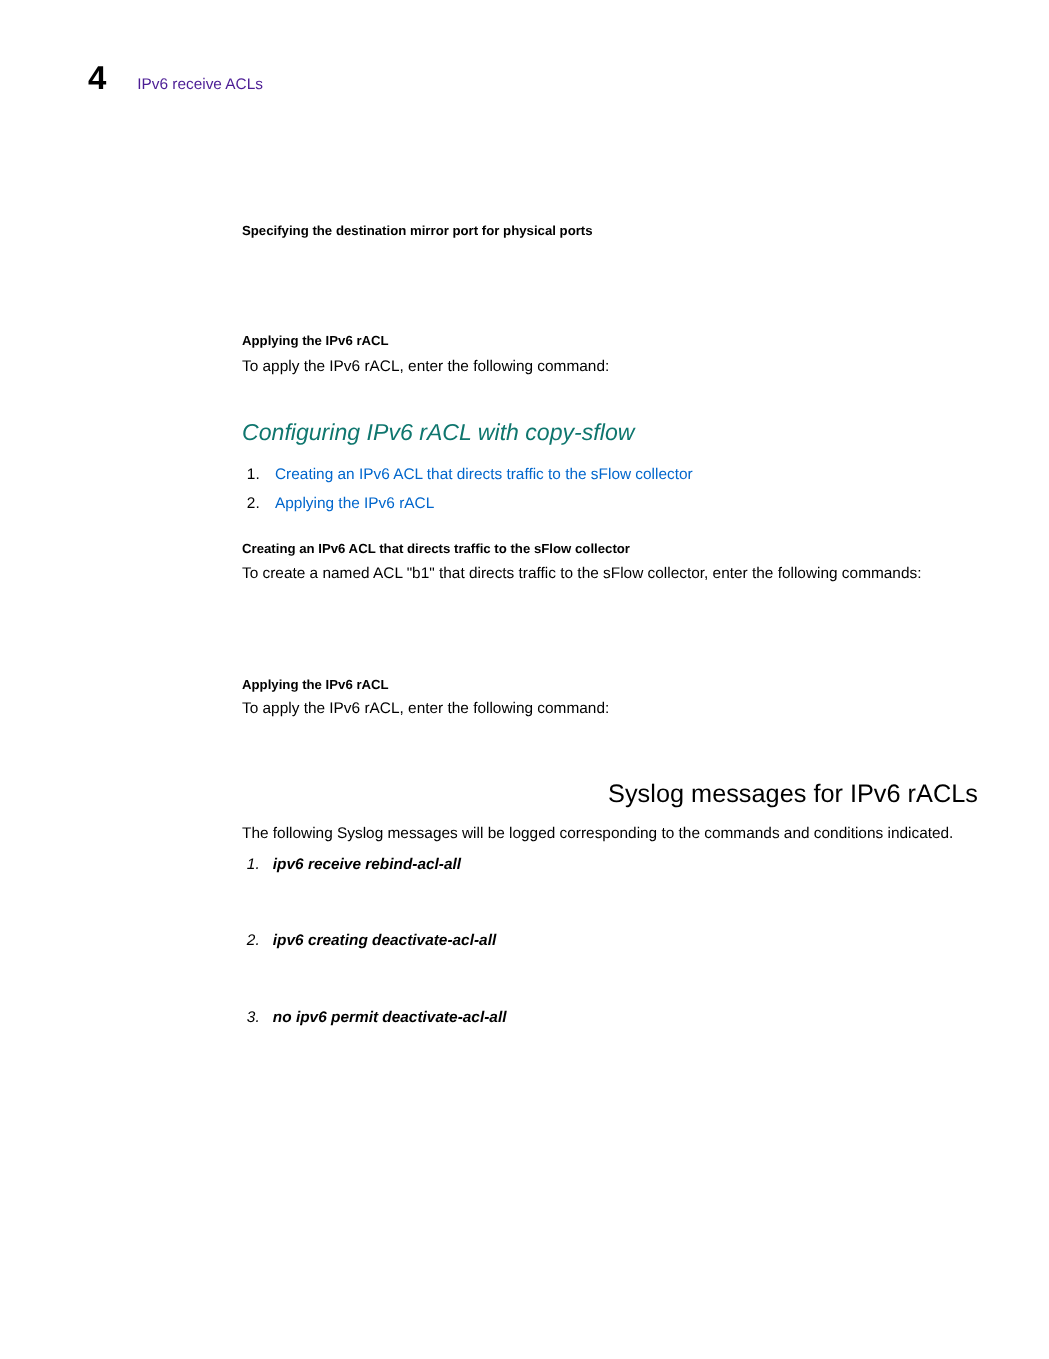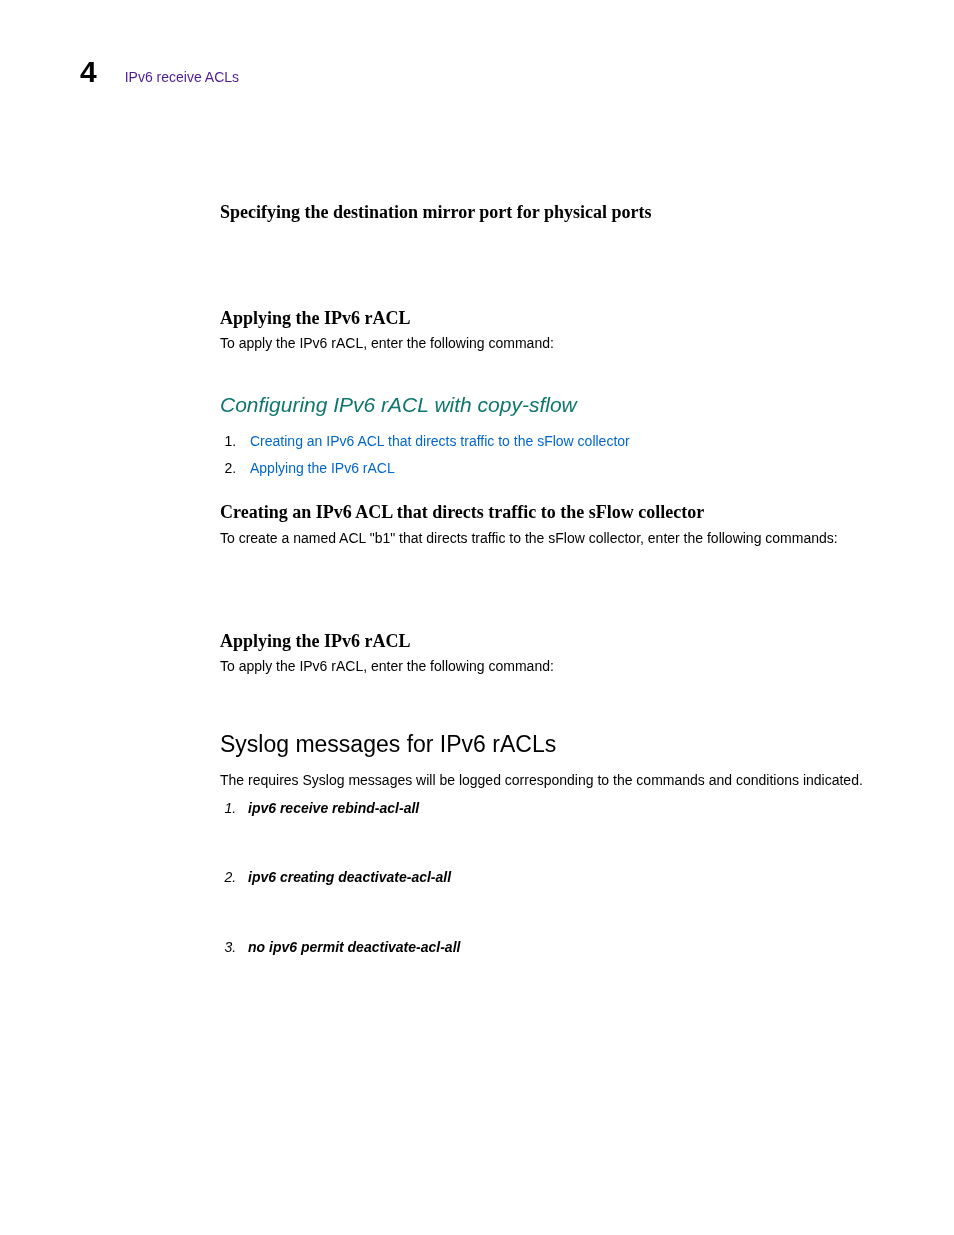--- a/index.html
+++ b/index.html
@@ -29,22 +29,21 @@
   }
   .header-title {
     font-size: 14px;
     color: #4c1d95;
   }
   .content {
     margin-left: 140px;
   }
   .bold-run {
     font-weight: bold;
-    font-size: 18px;
-    font-family: Liberation Serif, serif;
+    font-size: 12px;
   }
   p {
     margin: 0 0 2px 0;
     font-size: 14px;
     line-height: 1.45;
     color: #000;
   }
   .block {
     margin-bottom: 80px;
   }
@@ -56,20 +55,21 @@
     font-weight: normal;
     font-size: 21px;
     margin: 0 0 14px 0;
     color: #0f766e;
   }
   .h1-section {
     font-size: 23px;
     font-weight: normal;
     margin: 0 0 12px 0;
     color: #000;
+    text-align: right;
   }
   ol.link-list {
     margin: 6px 0 20px 0;
     padding-left: 20px;
     font-size: 14px;
   }
   ol.link-list li {
     margin-bottom: 6px;
     line-height: 1.5;
   }
@@ -124,21 +124,21 @@
       <p><span class="bold-run">Creating an IPv6 ACL that directs traffic to the sFlow collector</span></p>
       <p>To create a named ACL "b1" that directs traffic to the sFlow collector, enter the following commands:</p>
     </div>
 
     <div class="block" style="margin-bottom:55px">
       <p><span class="bold-run">Applying the IPv6 rACL</span></p>
       <p>To apply the IPv6 rACL, enter the following command:</p>
     </div>
 
     <h2 class="h1-section">Syslog messages for IPv6 rACLs</h2>
-    <p>The requires Syslog messages will be logged corresponding to the commands and conditions indicated.</p>
+    <p>The following Syslog messages will be logged corresponding to the commands and conditions indicated.</p>
 
     <ol class="syslog-list">
       <li><span class="cmd">ipv6 receive rebind-acl-all</span></li>
       <li><span class="cmd">ipv6 creating deactivate-acl-all</span></li>
       <li><span class="cmd">no ipv6 permit deactivate-acl-all</span></li>
     </ol>
 
   </div>
 </div>
 

